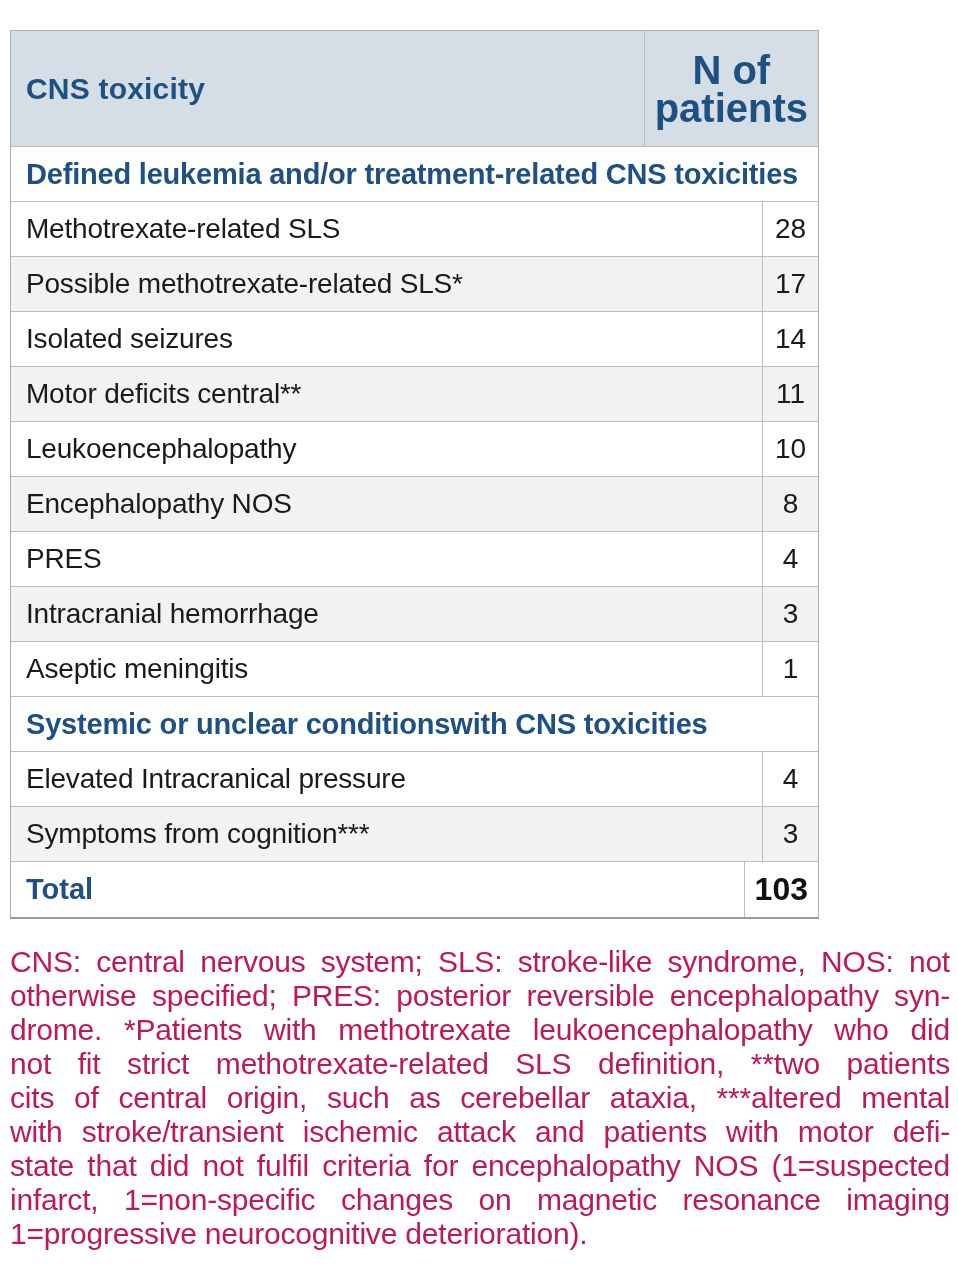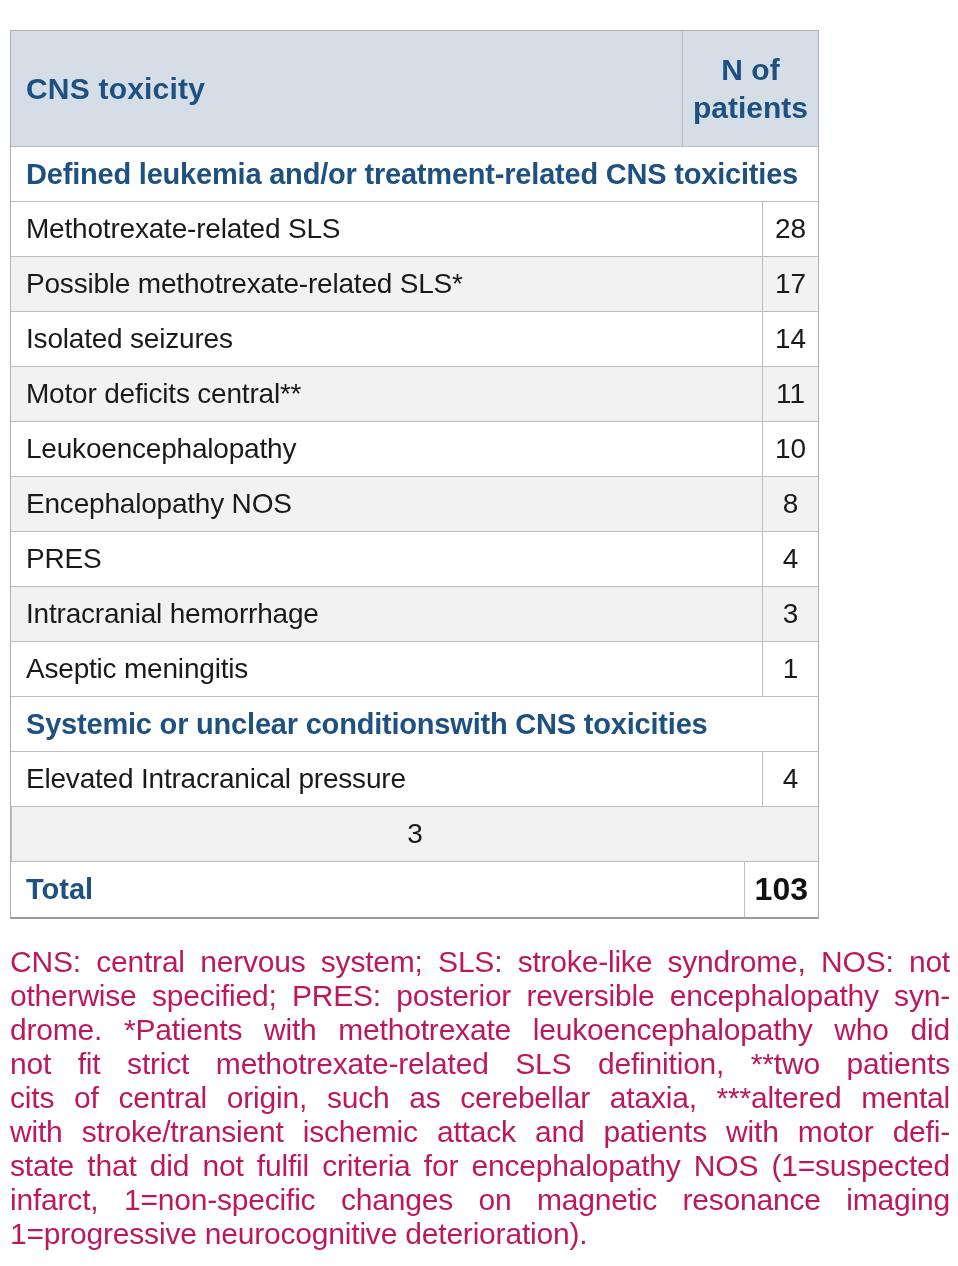--- a/index.html
+++ b/index.html
@@ -44,21 +44,21 @@
     justify-content:center;
     text-align:center;
     border-left:1px solid var(--border);
     padding:0 10px;
   }
   .header-row .c1{
     font-weight:bold;font-size:30px;color:var(--accent-blue);
     letter-spacing:.2px;
   }
   .header-row .c2{
-    font-weight:bold;font-size:30px;color:var(--accent-blue);
+    font-weight:bold;font-size:40px;color:var(--accent-blue);
     line-height:38px;
   }
   .section-row{height:55px;background:#ffffff;}
   .section-row .scell{
     width:100%;display:flex;align-items:center;
     padding-left:15px;
     font-weight:bold;font-size:29px;color:var(--accent-blue);
     letter-spacing:-0.2px;
   }
   .data-row{height:55px;background:#ffffff;}
@@ -140,20 +140,21 @@
           <div class="cell c2">1</div>
         </div>
         <div class="trow section-row">
           <div class="scell">Systemic or unclear conditionswith CNS toxicities</div>
         </div>
         <div class="trow data-row">
           <div class="cell c1">Elevated Intracranical pressure</div>
           <div class="cell c2">4</div>
         </div>
         <div class="trow data-row alt">
+          <div class="cell c1">Symptoms from cognition***</div>
           <div class="cell c2">3</div>
         </div>
       </div>
 
     <div class="trow total-row">
       <div class="cell c1">Total</div>
       <div class="cell c2">103</div>
     </div>
 
   </div>

